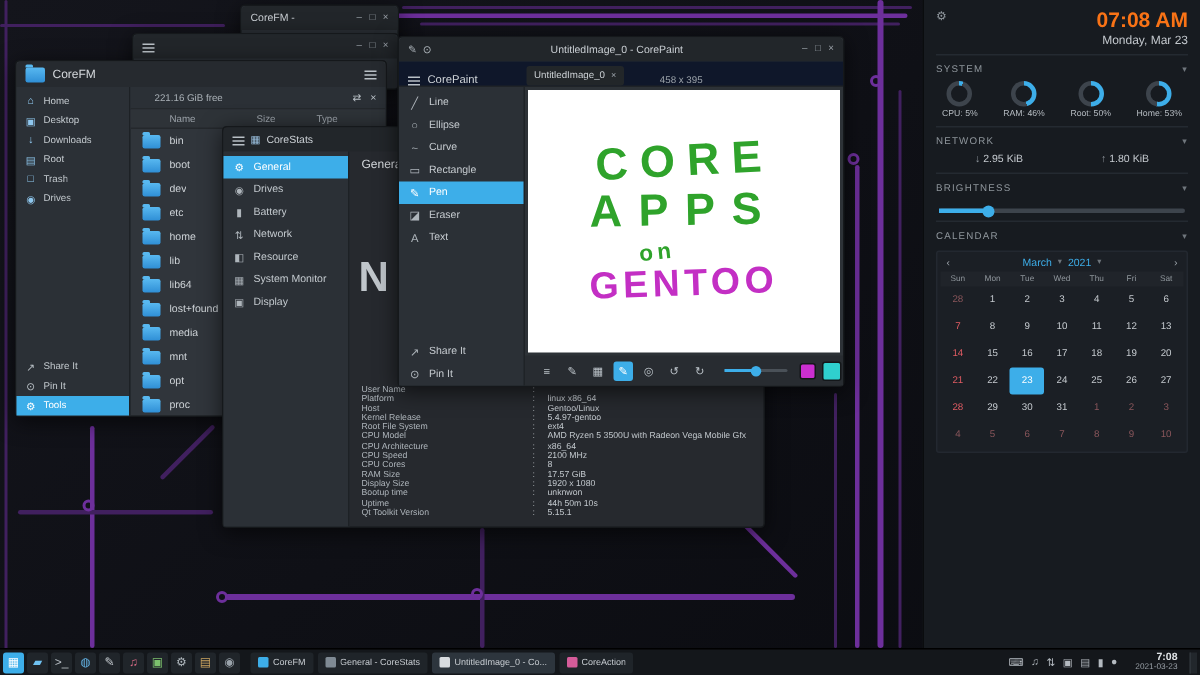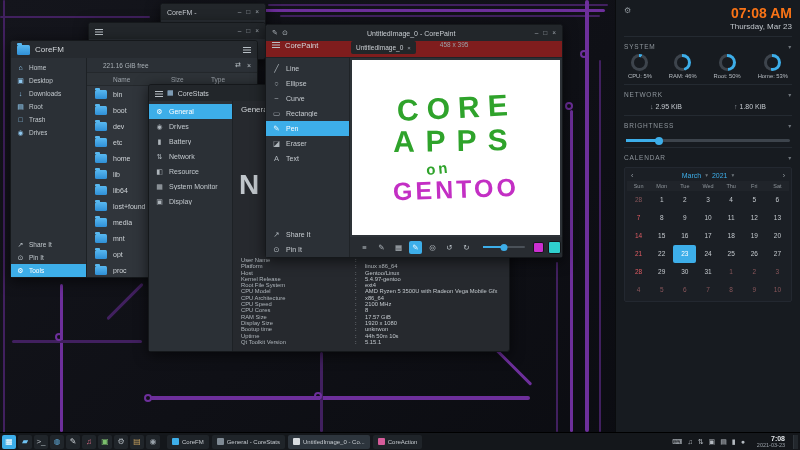--- a/index.html
+++ b/index.html
@@ -58,21 +58,21 @@
 .cs-glyph{position:absolute;left:6px;top:68px;font-size:28px;font-weight:bold;color:#c0c6cb}
 .cs-stats{position:absolute;left:8px;right:4px;bottom:6px}
 .stat-row{display:flex;align-items:center;height:6.3px;font-size:5.8px;color:#c2c8cd}
 .stat-label{width:114px;color:#aeb5bb;flex:none}
 .stat-colon{width:10px;flex:none}
 .stat-value{flex:1;white-space:nowrap;overflow:hidden}
 
 .corepaint{left:265px;top:24px;width:298px;height:234px;z-index:5;display:flex;flex-direction:column;background:#2d3237}
 .cp-title .t{flex:1;text-align:center}
 .cp-title .mini{font-size:7px;color:#aeb5bb}
-.cp-sub{height:17px;display:flex;align-items:flex-start;background:#7f1d1d;border-bottom:1px solid #1f2327}
+.cp-sub{height:17px;display:flex;align-items:flex-end;background:#0f172a;border-bottom:1px solid #1f2327}
 .cp-sub .appname{font-size:7.5px;color:#d0d5d9;margin-left:5px;width:62px}
 .cp-sub{padding:0 6px}
 .cp-tab{height:13px;display:flex;align-items:center;gap:4px;background:#222629;border-radius:2px;padding:0 5px;font-size:6.5px;color:#ccd1d5;margin-left:4px}
 .cp-tab .x{font-size:6px;color:#9aa1a8}
 .cp-size{font-size:6.5px;color:#9aa1a8;margin-left:24px}
 .cp-body{flex:1;display:flex;min-height:0}
 .cp-tools{width:84px;background:#2b3036;border-right:1px solid #1f2327;display:flex;flex-direction:column;padding-top:3px}
 .tool-item{height:15px;display:flex;align-items:center;gap:5px;padding: 0 6px;font-size:7px;color:#c6cbd0;flex:none}
 .tool-item .gi{font-size:7.5px;color:#aeb5bb}
 .tool-item.active{background:#3daee9;color:#fff}
@@ -514,21 +514,21 @@
         </div>
       </div>
     </div>
   </div>
 
   <aside class="panel">
     <div class="panel-top">
       <span class="gear">⚙</span>
       <div class="clock-wrap">
         <div class="clock">07:08 AM</div>
-        <div class="date">Thursday, Mar 23</div>
+        <div class="date">Monday, Mar 23</div>
       </div>
     </div>
     <div class="hr"></div>
     <div class="sec">
       <span>SYSTEM</span>
       <span class="caret">▾</span>
     </div>
     <div class="gauges" id="gauges">
         <div class="gauge-wrap">
           <div class="gauge" style="--p: 5;"></div>

